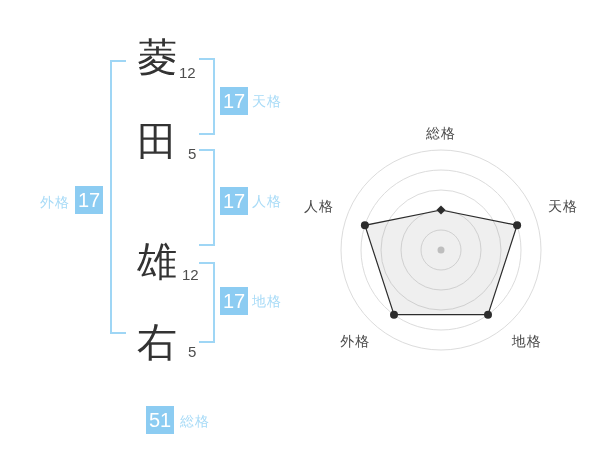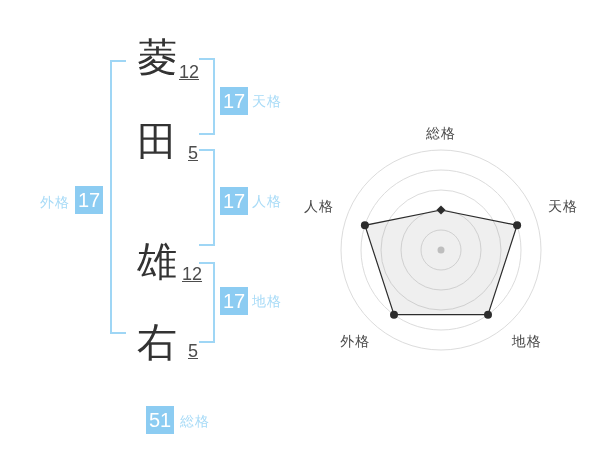--- a/index.html
+++ b/index.html
@@ -6,21 +6,21 @@
   .stage{
     position:relative;width:600px;height:470px;background:#ffffff;overflow:hidden;
     font-family:"Liberation Sans","DejaVu Sans",sans-serif;
   }
   .nchar{
     position:absolute;left:117px;width:80px;text-align:center;
     font-size:40px;line-height:42px;color:var(--char-text,#333);
     font-weight:500;
   }
   .stroke-num{
-    position:absolute;font-size:18px;line-height:17px;color:var(--stroke-text,#4d4d4d);text-decoration:underline;
+    position:absolute;font-size:15px;line-height:17px;color:var(--stroke-text,#4d4d4d);
   }
   .bracket{position:absolute;box-sizing:border-box;}
   .bracket-l{
     border-left:2.5px solid var(--bracket,#9fd6f5);
     border-top:2.5px solid var(--bracket,#9fd6f5);
     border-bottom:2.5px solid var(--bracket,#9fd6f5);
   }
   .bracket-r{
     border-right:2.5px solid var(--bracket,#9fd6f5);
     border-top:2.5px solid var(--bracket,#9fd6f5);

